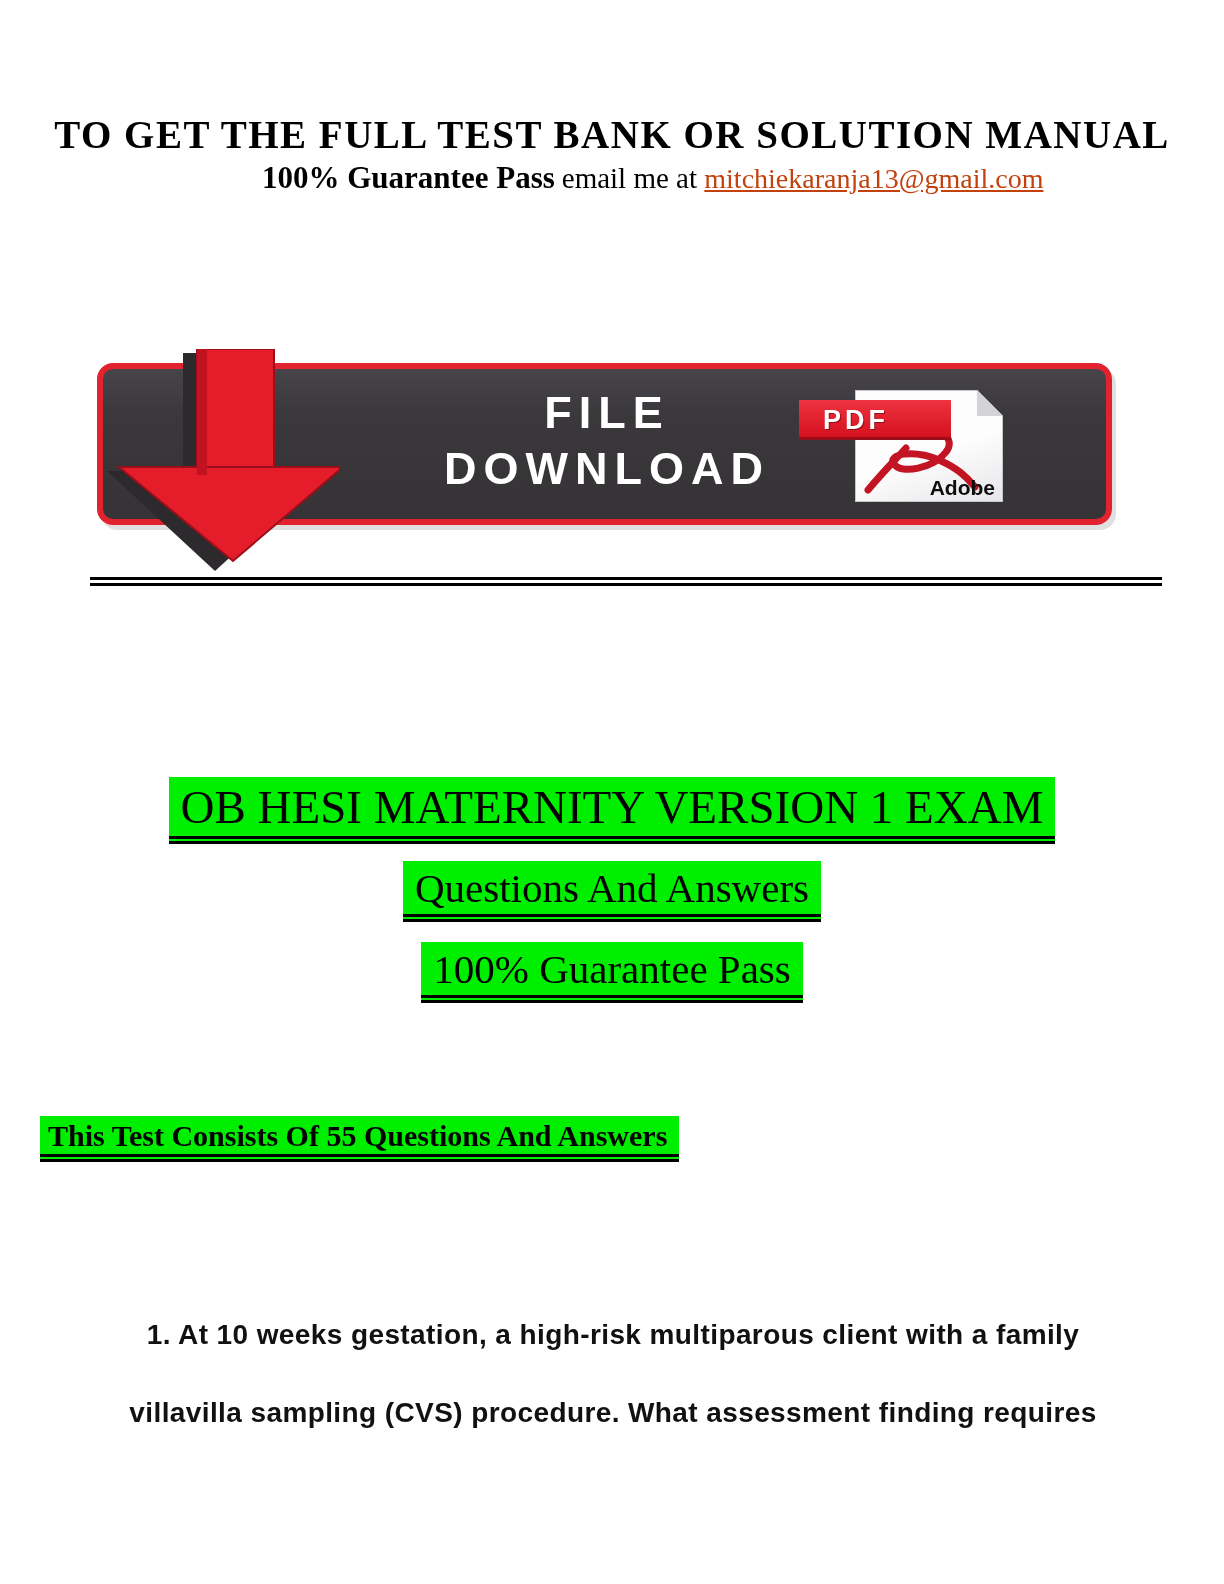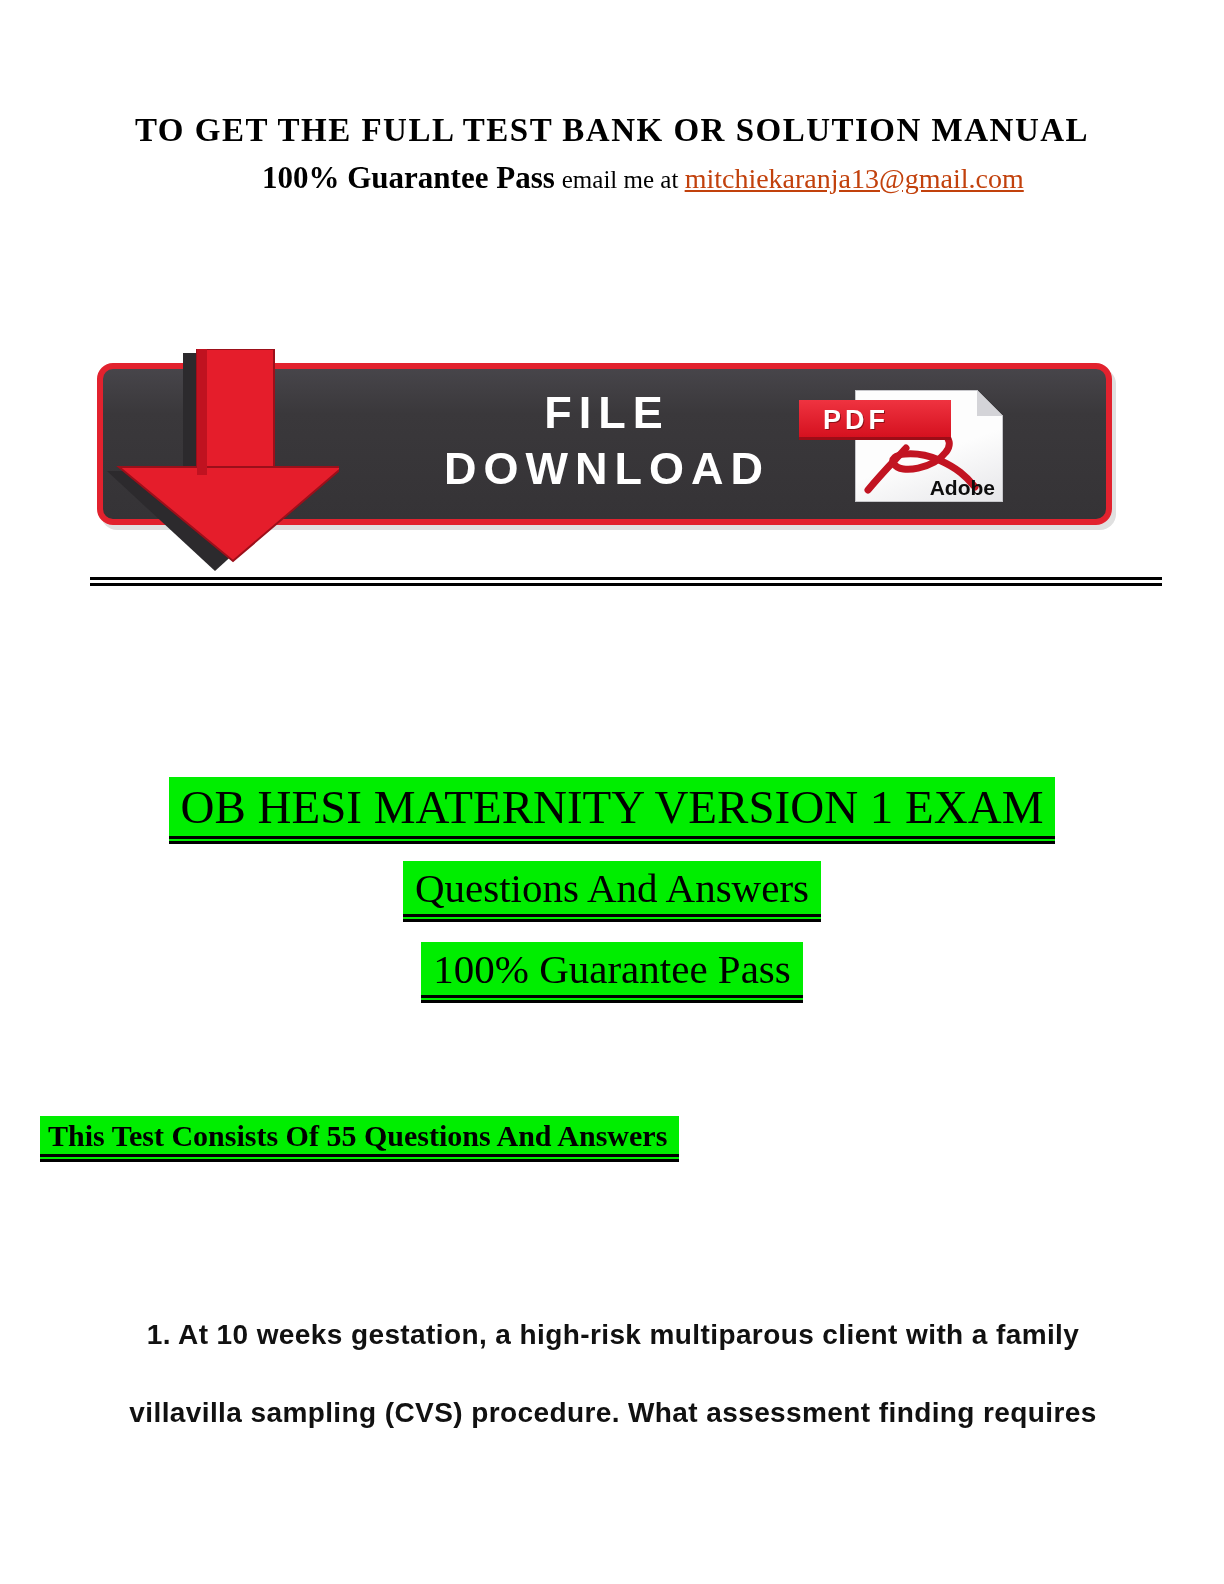--- a/index.html
+++ b/index.html
@@ -3,27 +3,27 @@
 <meta charset="utf-8">
 <style>
   html,body{margin:0;padding:0;}
   body{
     width:1224px;height:1584px;position:relative;background:#ffffff;
     font-family:"Liberation Serif", serif;color:#000;overflow:hidden;
   }
   
   .hdr-line1{
     position:absolute;top:112px;left:0;width:1224px;text-align:center;
-    font-weight:bold;font-size:33px;letter-spacing:1.5px;
+    font-weight:bold;font-size:39px;letter-spacing:1.5px;
   }
   .hdr-line2{
     position:absolute;top:160px;left:262px;white-space:nowrap;font-size:28px;
   }
   .hdr-line2 .bold{font-weight:bold;font-size:31px;}
-  .hdr-line2 .plain{font-size:25px;}
+  .hdr-line2 .plain{font-size:29px;}
   .email-link{color:#c2410c;text-decoration:underline;font-size:28px;cursor:pointer;}
   
   .banner-wrap{position:absolute;left:97px;top:363px;width:1015px;height:162px;cursor:pointer;}
   .banner-body{
     position:absolute;left:0;top:0;right:0;bottom:0;
     background:linear-gradient(180deg,#47454a 0%,#3a383b 30%,#353336 100%);
     border:6px solid #e2222e;border-radius:16px;
     box-shadow:4px 5px 0 #e0e0e0;
   }
   .banner-title{

